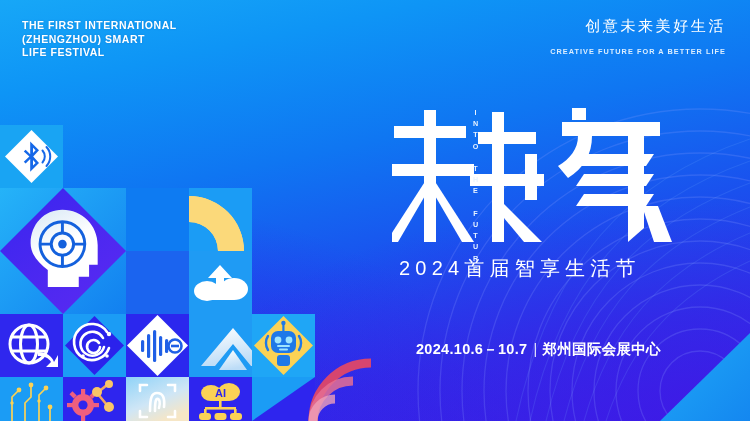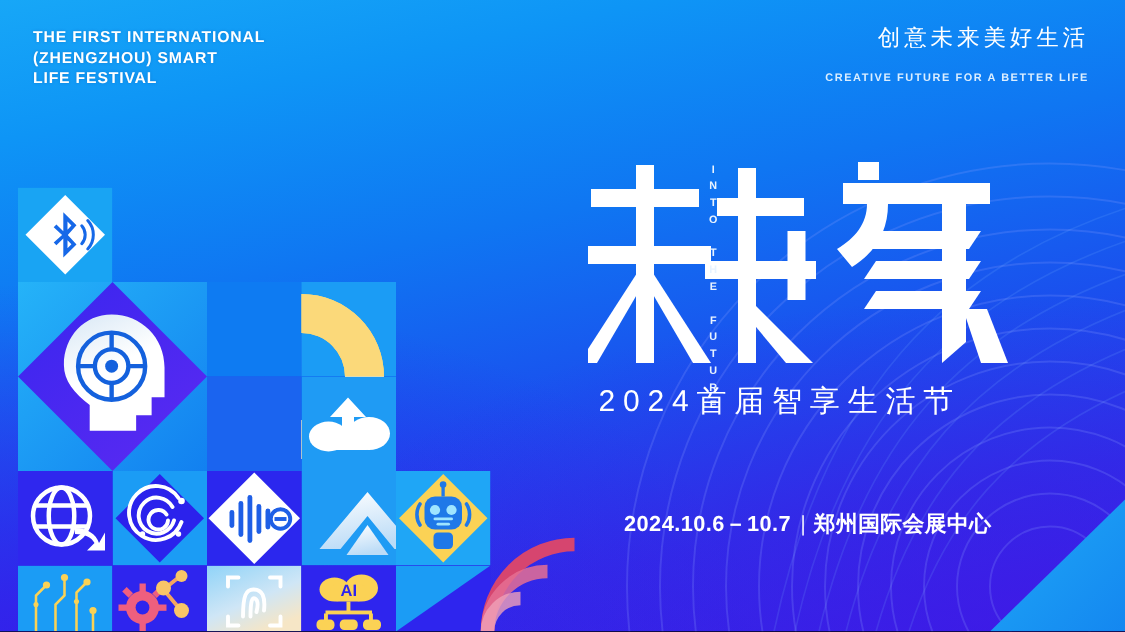--- a/index.html
+++ b/index.html
@@ -55,21 +55,21 @@
     color:#ffffff; font-size:20px; font-weight:400; letter-spacing:5.2px;
     line-height:24px; text-indent:5px;
   }
   .datebar {
     position:absolute; left:394px; top:340px; width:290px;
     color:#ffffff; font-size:14.5px; font-weight:700; letter-spacing:.3px; white-space:nowrap;margin-left:22px;
   }
   .datebar .sep { font-weight:400; opacity:.85; padding:0 5px 0 6px; }
 
   
-  .mosaic { position:absolute; left:12px; top:0; width:380px; height:421px; }
+  .mosaic { position:absolute; left:0; top:0; width:380px; height:421px; }
   .tile { position:absolute; width:63px; height:63px; overflow:hidden; }
   .tile svg { width:100%; height:100%; display:block; }
   .tile.w2 { width:126px; }
   .tile.h2 { height:126px; }
 </style>
 </head>
 <body>
 
 <div id="poster">
 

